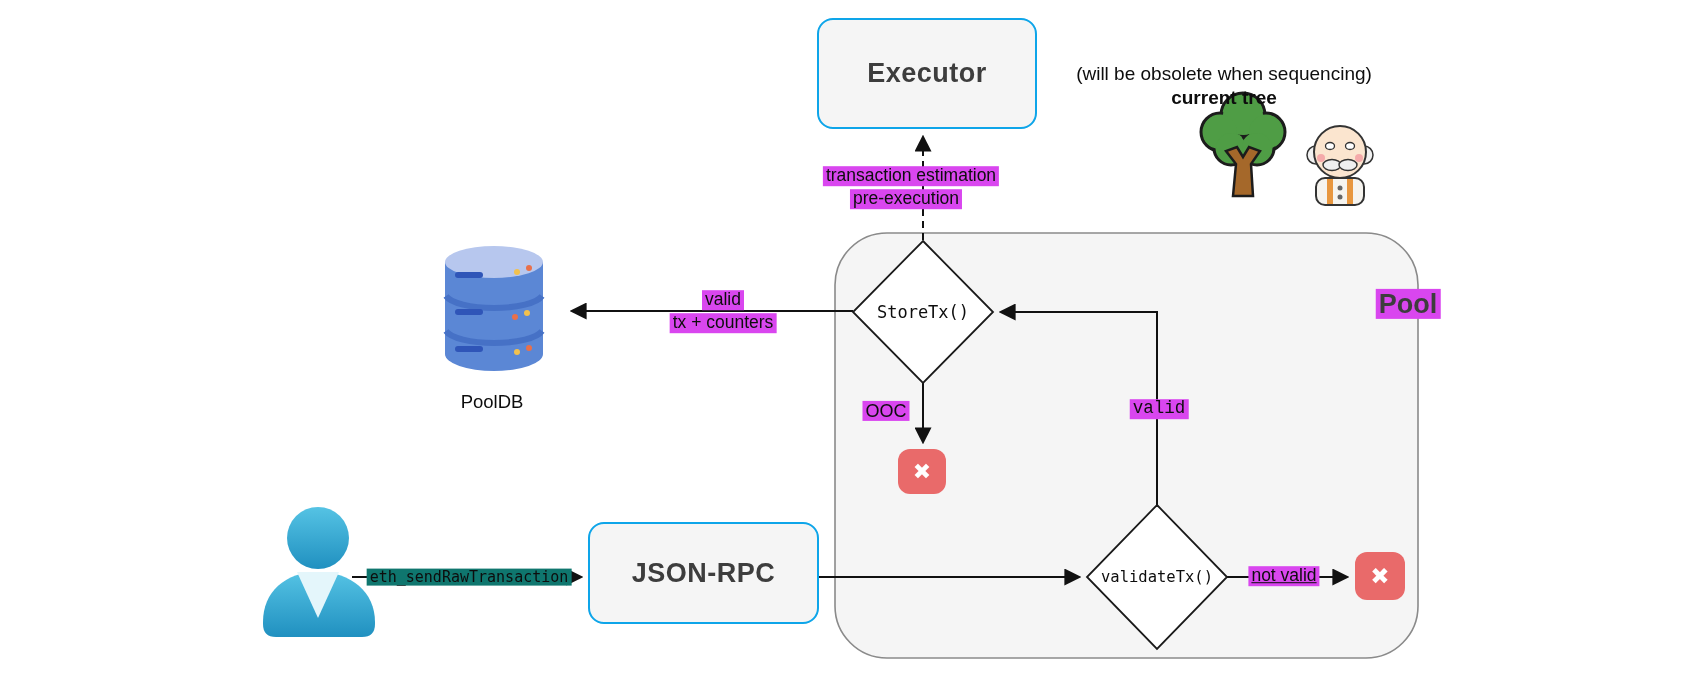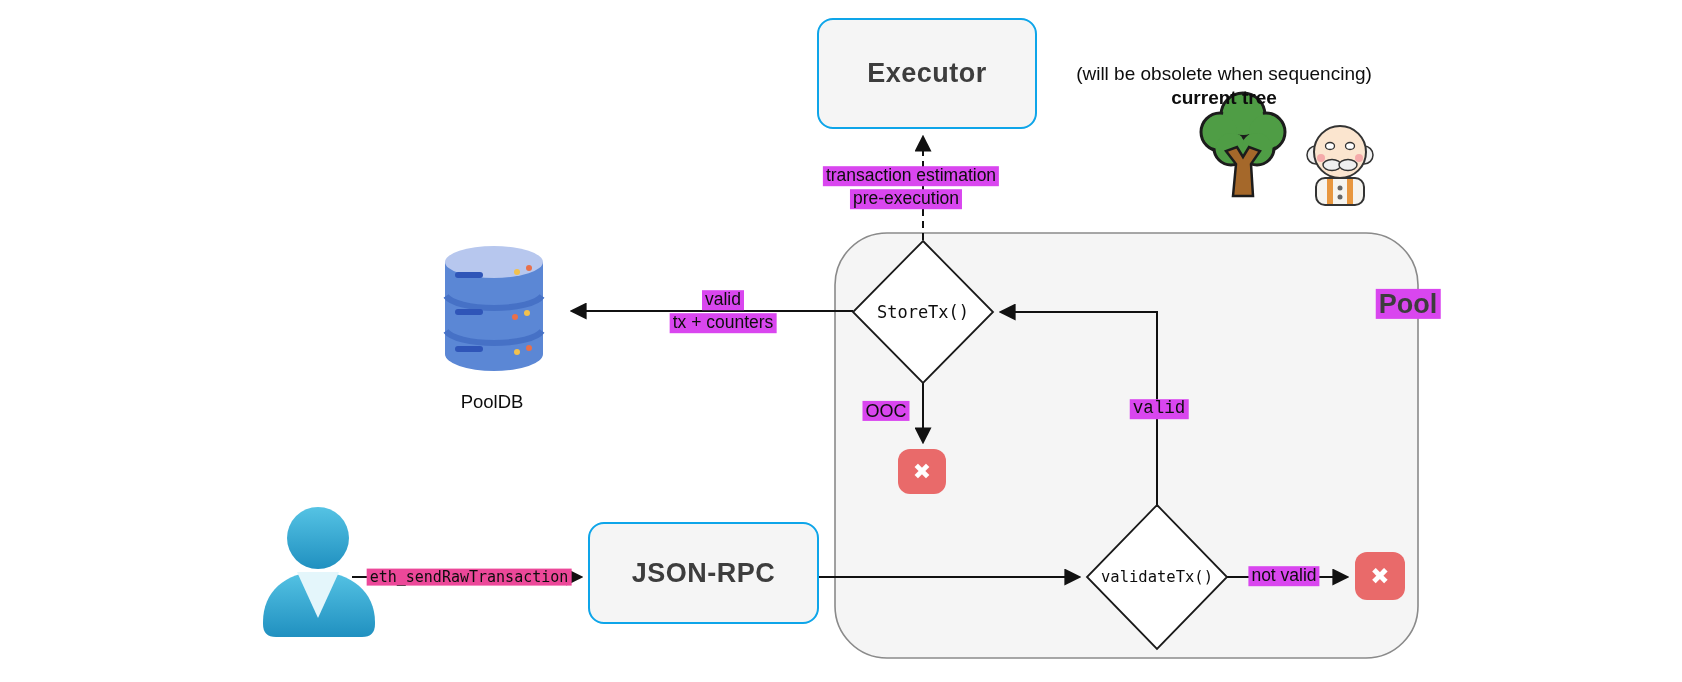--- a/index.html
+++ b/index.html
@@ -133,23 +133,23 @@
   <div class="lbl plain" style="left:492px;top:402px;font-size:18.5px;">PoolDB</div>
 
   <div class="lbl" style="left:911px;top:176px;">transaction estimation</div>
   <div class="lbl" style="left:906px;top:199px;">pre-execution</div>
 
   <div class="lbl" style="left:723px;top:300px;">valid</div>
   <div class="lbl" style="left:723px;top:323px;">tx + counters</div>
 
   <div class="lbl" style="left:886px;top:411px;font-size:18px;">OOC</div>
   <div class="lbl" style="left:1159px;top:409px;font-family:Liberation Mono, monospace;">valid</div>
-  <div class="lbl" style="left:1284px;top:576px;">not valid</div>
+  <div class="lbl" style="left:1284px;top:576px;text-decoration:underline;">not valid</div>
 
-  <div class="lbl mono" style="left:469px;top:577px;font-size:15px;background:#ec4899;">eth_sendRawTransaction</div>
+  <div class="lbl mono" style="left:469px;top:577px;font-size:15px;background:#0f766e;">eth_sendRawTransaction</div>
 
   <div class="lbl bold plain" style="left:1224px;top:50px;font-size:19px;margin-top:48px;">current tree</div>
   <div class="lbl plain" style="left:1224px;top:74px;font-size:19px;">(will be obsolete when sequencing)</div>
 
   <div class="reject" style="left:898px;top:449px;width:48px;height:45px;font-size:22px;">✖</div>
   <div class="reject" style="left:1355px;top:552px;width:50px;height:48px;font-size:23px;">✖</div>
 
 </div>
 
 </body></html>

